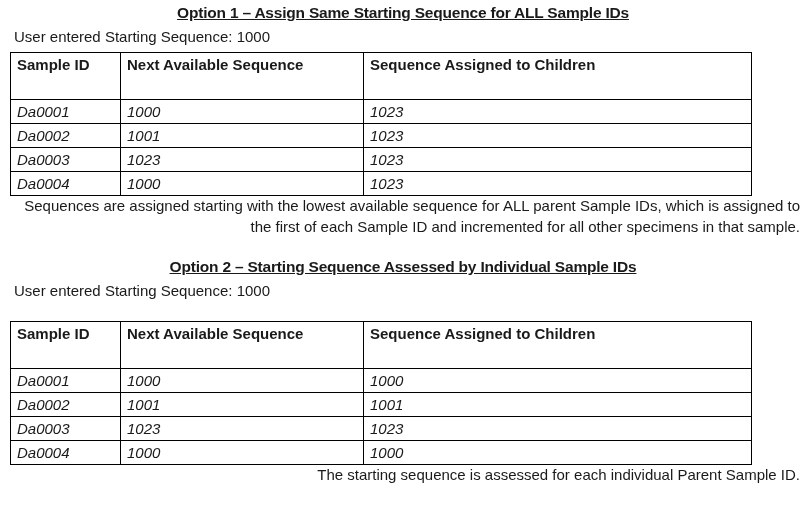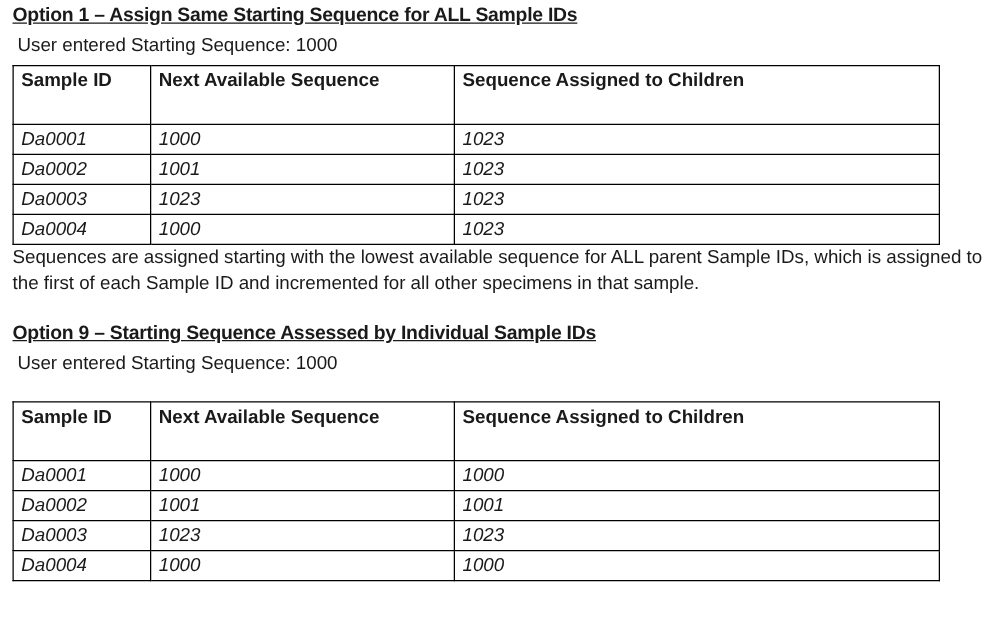--- a/index.html
+++ b/index.html
@@ -26,20 +26,21 @@
     padding-right: 10px;
   }
   .opt-heading {
     font-size: 15.5px;
     font-weight: bold;
     text-decoration: underline;
     letter-spacing: -0.2px;
     line-height: 20px;
     margin: 0;
     white-space: nowrap;
+    text-align: center;
   }
   .sub-line {
     font-size: 15px;
     line-height: 20px;
     margin: 4px;
     white-space: nowrap;
   }
   .seq-table {
     border-collapse: collapse;
     table-layout: fixed;
@@ -62,20 +63,21 @@
   .col-a { width: 110px; }
   .col-b { width: 243px; }
   .col-c { width: 388px; }
   .hdr-row th { height: 42px; }
   .body-row td { height: 18px; font-style: italic; }
   .para {
     font-size: 15px;
     line-height: 20.5px;
     margin: 0;
     width: 790px;
+    text-align: right;
   }
   .gap-1 { height: 1px; }
   .gap-3 { height: 16px; }
   .gap-4 { height: 20px; }
   .gap-5 { height: 3px; }
 </style>
 </head>
 <body>
 
 <div class="page">
@@ -122,21 +124,21 @@
         </tr>
       </tbody>
     </table>
 
     <div class="para">Sequences are assigned starting with the lowest available sequence for ALL parent Sample IDs, which is assigned to the first of each Sample ID and incremented for all other specimens in that sample.</div>
   </div>
 
   <div class="gap-4"></div>
 
   <div class="section">
-    <div class="opt-heading">Option 9 – Starting Sequence Assessed by Individual Sample IDs</div>
+    <div class="opt-heading">Option 2 – Starting Sequence Assessed by Individual Sample IDs</div>
     <div class="sub-line">User entered Starting Sequence: 1000</div>
     <div class="gap-3"></div>
 
     <table class="seq-table">
       <colgroup>
         <col class="col-a">
           <col class="col-b">
           <col class="col-c">
       </colgroup>
       <thead>
@@ -163,15 +165,16 @@
           <td>1023</td>
         </tr>
         <tr class="body-row">
           <td>Da0004</td>
           <td>1000</td>
           <td>1000</td>
         </tr>
       </tbody>
     </table>
 
+    <div class="para">The starting sequence is assessed for each individual Parent Sample ID.</div>
   </div>
 
 </div>
 
 </body></html>

